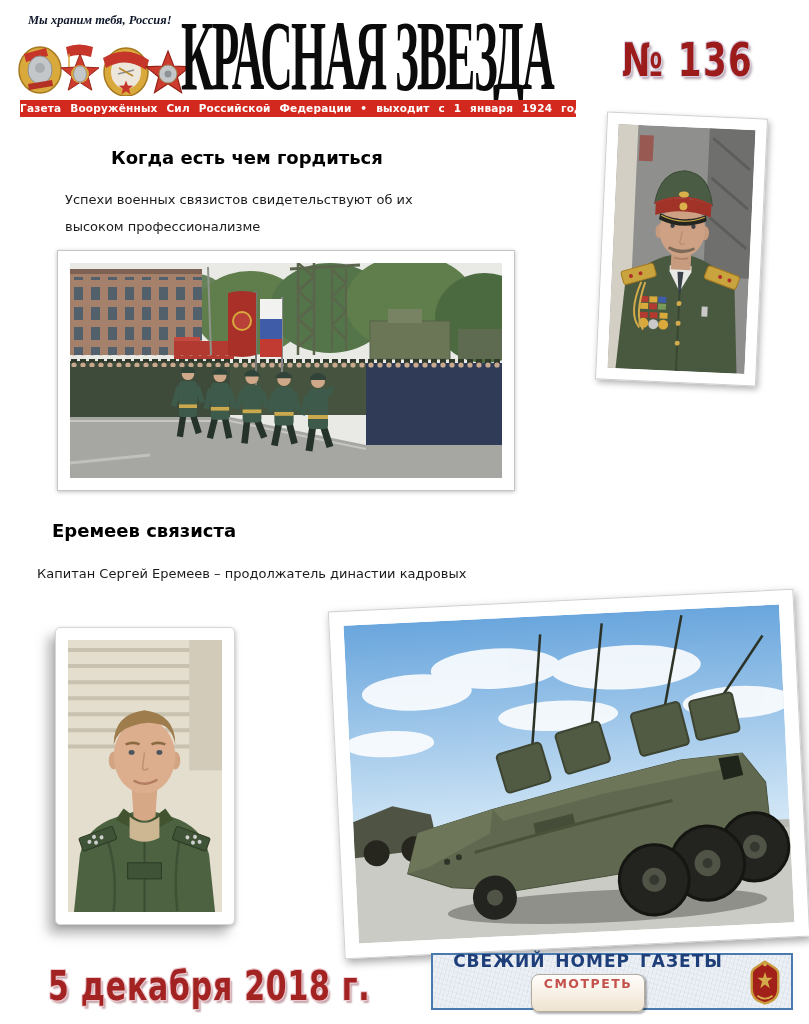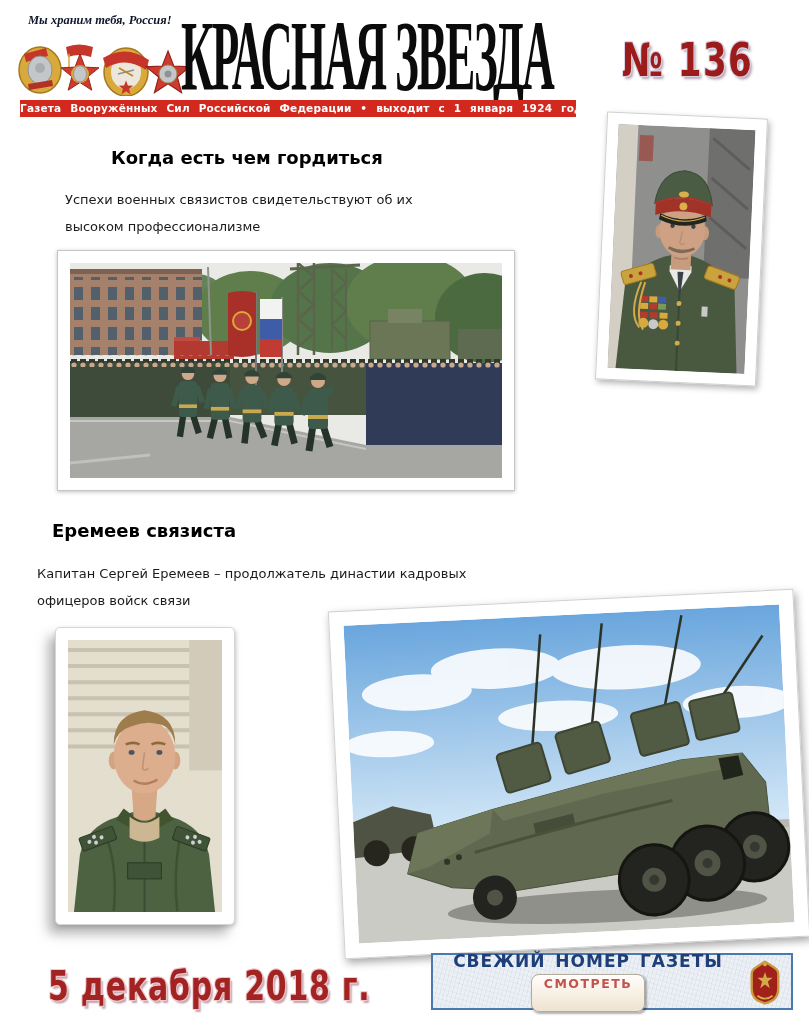--- a/index.html
+++ b/index.html
@@ -258,21 +258,20 @@
         <circle cx="54" cy="200" r="5" fill="#d9a93c"></circle>
         <rect x="92" y="180" width="6" height="10" fill="#c9c9c9"></rect>
       </g>
       <path d="M30,158 Q18,190 30,204 M34,158 Q24,192 34,206" stroke="#d3ab4a" stroke-width="2" fill="none"></path>
     </svg>
   </div>
 
   <div class="abs headline h2">Еремеев связиста</div>
   <div class="abs sub p2">
     <div>Капитан Сергей Еремеев – продолжатель династии кадровых</div>
-    <div>офицеров войск связи</div>
   </div>
 
   <div class="frame f-captain">
     <svg viewBox="0 0 155 271" preserveAspectRatio="none">
       <rect width="155" height="271" fill="#e4decf"></rect>
       <g stroke="#c9c2b0" stroke-width="4">
         <line x1="0" y1="10" x2="155" y2="10"></line>
           <line x1="0" y1="26" x2="155" y2="26"></line>
         <line x1="0" y1="42" x2="155" y2="42"></line>
           <line x1="0" y1="58" x2="155" y2="58"></line>

